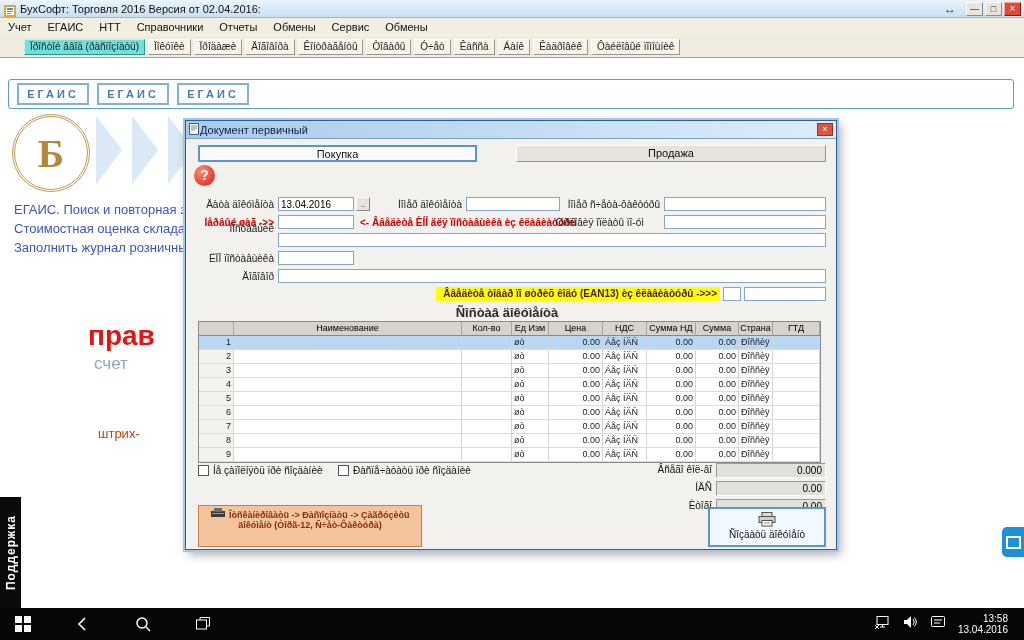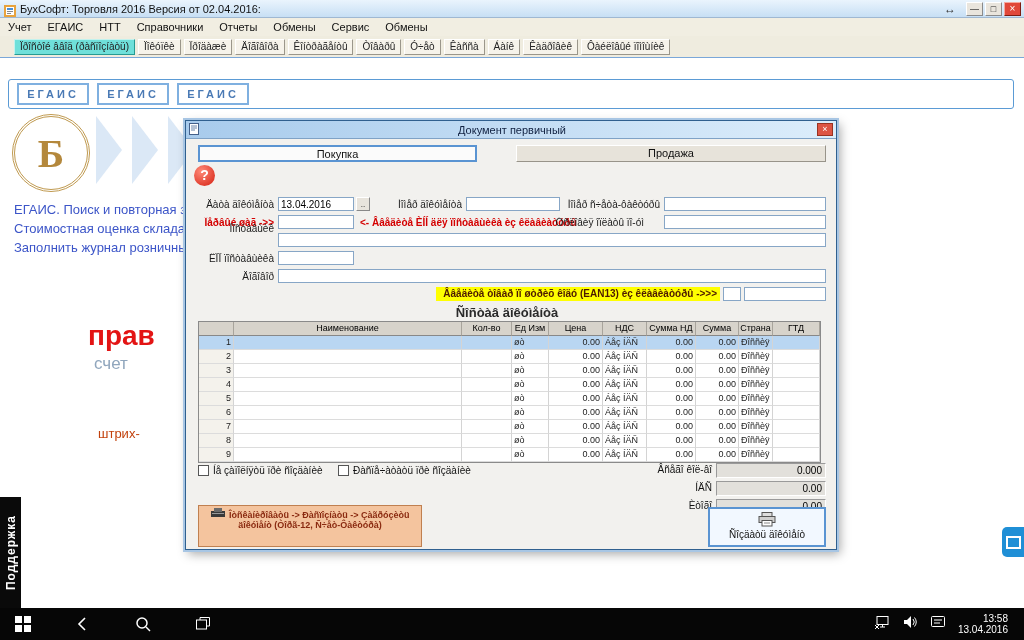--- a/index.html
+++ b/index.html
@@ -13,21 +13,21 @@
   .title-text{font-size:11px;color:#101010;white-space:nowrap;flex:0 1 auto;}
   .tb-spacer{flex:1;}
   .resize-glyph{font-size:12px;color:#333;margin-right:8px;}
   .winbtn{width:17px;height:14px;font-size:9px;line-height:12px;text-align:center;background:#e9e5dd;
     border:1px solid;border-color:#fff #8a8a8a #8a8a8a #fff;margin-left:2px;color:#222;box-sizing:border-box;}
   .winbtn.close{background:#e0483a;color:#fff;font-size:10px;border-color:#f5a9a0 #7d1d12 #7d1d12 #f5a9a0;}
   .menubar{position:absolute;top:18px;left:0;right:0;height:18px;background:#f1eee2;display:flex;align-items:center;
     font-size:11px;color:#111;border-bottom:1px solid #ddd8c8;}
   .menu-item{padding:1px 8px;white-space:nowrap;}
   .toolbar{position:absolute;top:36px;left:0;right:0;height:21px;background:#efecdf;display:flex;align-items:center;
-    padding-left:14px;gap:3px;}
+    padding-left:24px;gap:3px;}
   .tb-btn{font-size:10px;height:16px;line-height:14px;padding:0 5px;background:#f6f3ea;color:#222;white-space:nowrap;
     border:1px solid;border-color:#fff #9a968a #9a968a #fff;box-sizing:border-box;}
   .tb-btn.active{background:#6fe0da;border-color:#c2f2ee #279a92 #279a92 #c2f2ee;}
   .client{position:absolute;top:57px;left:0;right:0;bottom:0;background:#fff;border-top:1px solid #7aa7d9;}
   .egais-panel{position:absolute;left:8px;top:21px;width:1006px;height:30px;border:1px solid #5b9bd5;border-radius:3px;
     display:flex;align-items:center;gap:8px;padding-left:8px;box-sizing:border-box;background:#fff;}
   .egais-btn{width:72px;height:22px;background:#fff;border:2px solid #7fb0e0;color:#4a7ab5;font-weight:bold;
     font-size:11px;letter-spacing:3px;text-align:center;line-height:18px;box-sizing:border-box;}
   .logo-circle{position:absolute;left:12px;top:56px;width:72px;height:72px;border-radius:50%;border:3px double #c09a50;
     background:#fff;display:flex;align-items:center;justify-content:center;
@@ -37,21 +37,21 @@
   .promo{position:absolute;left:14px;top:142px;width:170px;overflow:hidden;}
   .promo div{font-size:13px;color:#3c55c8;white-space:nowrap;line-height:19px;}
   .wm1{position:absolute;left:88px;top:262px;font-size:28px;font-weight:bold;color:#e31414;white-space:nowrap;}
   .wm2{position:absolute;left:94px;top:296px;font-size:17px;color:#90a6bd;white-space:nowrap;}
   .wm3{position:absolute;left:98px;top:368px;font-size:13px;color:#c2410c;white-space:nowrap;}
   
   .dialog{position:absolute;left:185px;top:120px;width:652px;height:430px;background:#f2f1ee;
     border:1px solid #30608f;box-shadow:0 0 0 2px #a8c6e4,3px 4px 10px rgba(0,0,0,.35);z-index:20;box-sizing:border-box;}
   .dlg-title{height:18px;background:linear-gradient(to right,#a8cbec,#dcedfb);display:flex;align-items:center;
     padding:0 3px;font-size:11px;color:#102040;border-bottom:1px solid #7fa2c6;box-sizing:border-box;}
-  .dlg-title .ttl{flex:1;margin-left:8px;white-space:nowrap;text-align:center;}
+  .dlg-title .ttl{flex:1;margin-left:1px;white-space:nowrap;}
   .dlg-close{width:16px;height:13px;background:#dd5544;color:#fff;border:1px solid #993322;font-size:9px;
     line-height:11px;text-align:center;box-sizing:border-box;}
   .dlg-body{position:relative;height:411px;font-size:10px;}
   .tab{position:absolute;top:6px;height:17px;box-sizing:border-box;text-align:center;font-size:11px;line-height:14px;color:#111;}
   .tab.t1{left:12px;width:279px;background:#fbfbfb;border:2px solid #5a94d2;}
   .tab.t2{left:330px;width:310px;background:#e7e3da;border:1px solid;border-color:#fff #98948a #98948a #fff;line-height:15px;}
   .help{position:absolute;left:8px;top:26px;width:21px;height:21px;border-radius:50%;
     background:radial-gradient(circle at 35% 30%,#ff8a78,#d51f10);color:#fff;font-weight:bold;font-size:14px;
     text-align:center;line-height:21px;}
   .banner{position:absolute;left:32px;top:27px;right:8px;height:22px;background:linear-gradient(#3ae8ea,#00c8ce);

